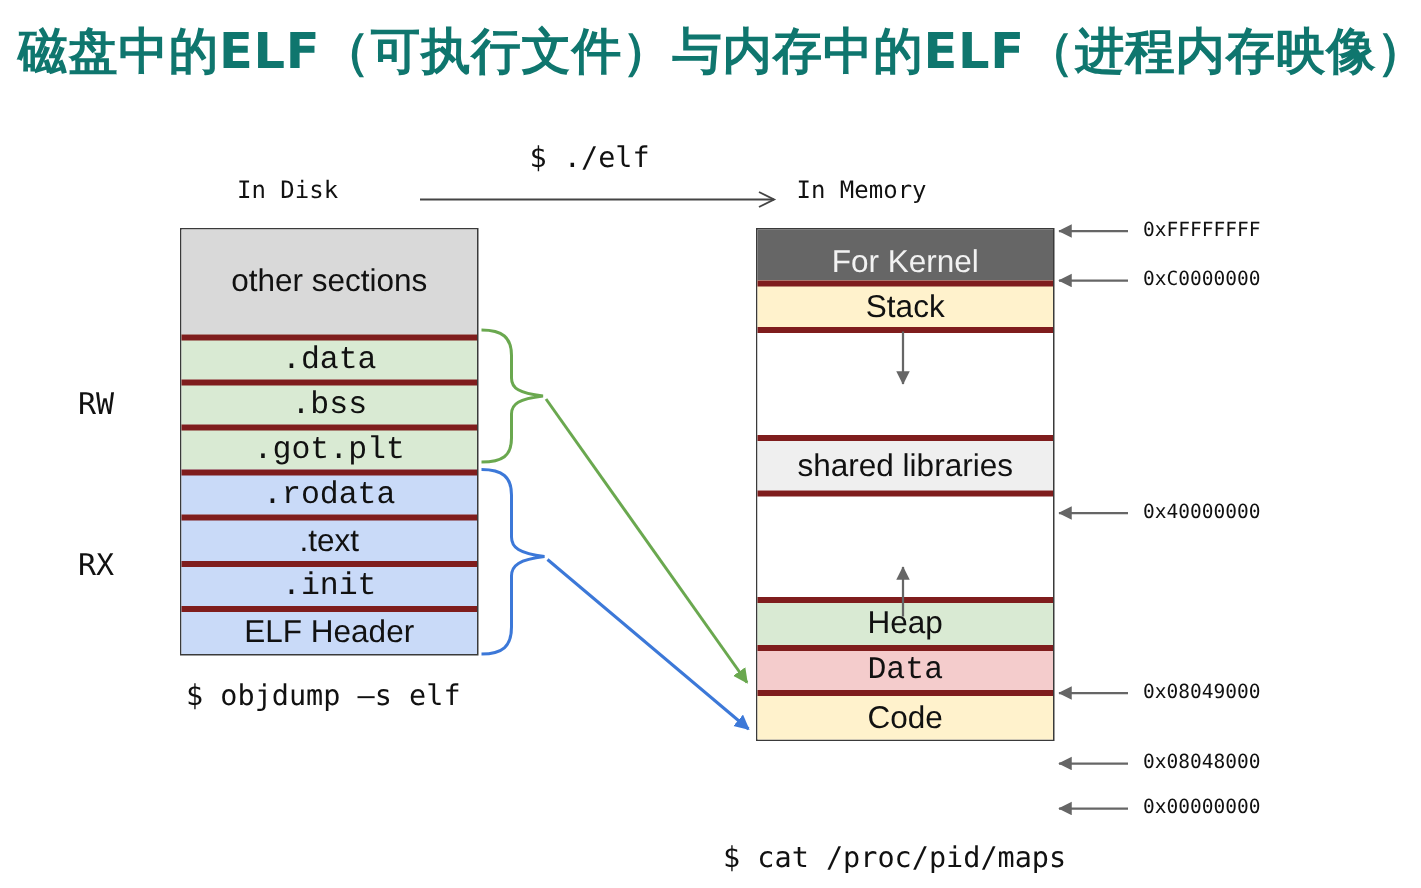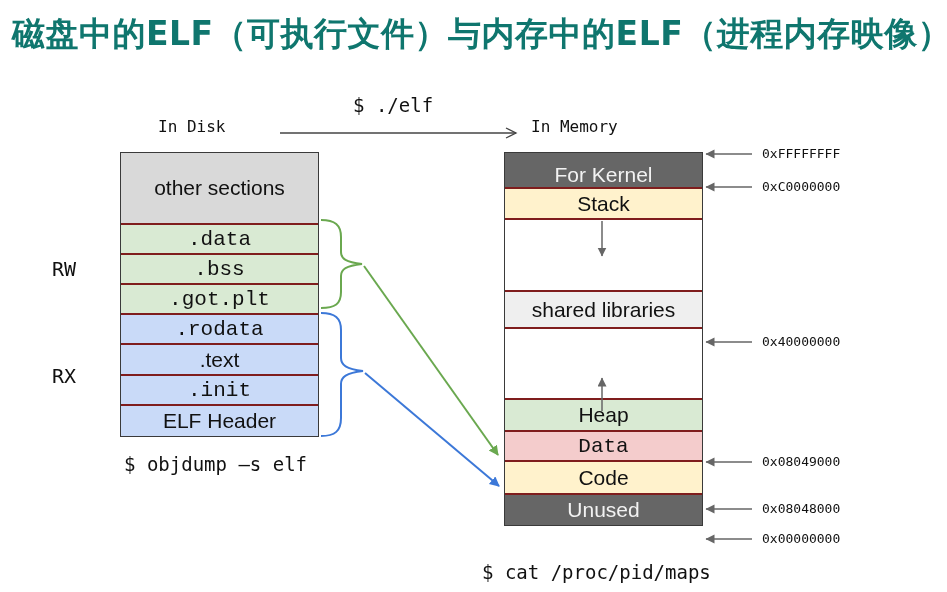--- a/index.html
+++ b/index.html
@@ -24,21 +24,21 @@
   .rw{left:44px;top:257px;}
   .rx{left:44px;top:364px;}
 
   .stack{position:absolute;width:197px;border:1.5px solid #3a3a3a;}
   .disk-stack{left:120px;top:152px;}
   .mem-stack{left:504px;top:152px;}
   .row{
     display:flex;align-items:center;justify-content:center;
     box-sizing:border-box;font-size:21px;color:#111;
   }
-  .row + .row{border-top:2px solid #7f1d1d;}
+  .row + .row{border-top:4px solid #7f1d1d;}
   .h70{height:70px;}.h34{height:34px;align-items:flex-end;}.h33{height:33px;}.h32{height:32px;}
   .h31{height:31px;}.h30{height:30px;font-family:Liberation Mono, monospace;}.h72{height:72px;}.h71{height:71px;}.h53{height:37px;}
   .fill-gray{background:var(--gray-fill);}
   .fill-green{background:var(--green-fill);}
   .fill-blue{background:var(--blue-fill);}
   .fill-lightgray{background:var(--lightgray-fill);}
   .fill-yellow{background:var(--yellow-fill);}
   .fill-pink{background:var(--pink-fill);}
   .fill-dark{background:var(--dark-fill);color:#f2f2f2;}
   .fill-white{background:#fff;}
@@ -120,23 +120,20 @@
       </div>
     <div class="row h32 fill-green">
         <span>Heap</span>
       </div>
     <div class="row h30 fill-pink">
         <span>Data</span>
       </div>
     <div class="row h33 fill-yellow">
         <span>Code</span>
       </div>
-    <div class="row h32 fill-dark">
-        <span>Unused</span>
-      </div>
   </div>
 
   <div class="cmd mono cat-cmd">$ cat /proc/pid/maps</div>
 
   <div class="addr a0">0xFFFFFFFF</div>
   <div class="addr a1">0xC0000000</div>
   <div class="addr a2">0x40000000</div>
   <div class="addr a3">0x08049000</div>
   <div class="addr a4">0x08048000</div>
   <div class="addr a5">0x00000000</div>

